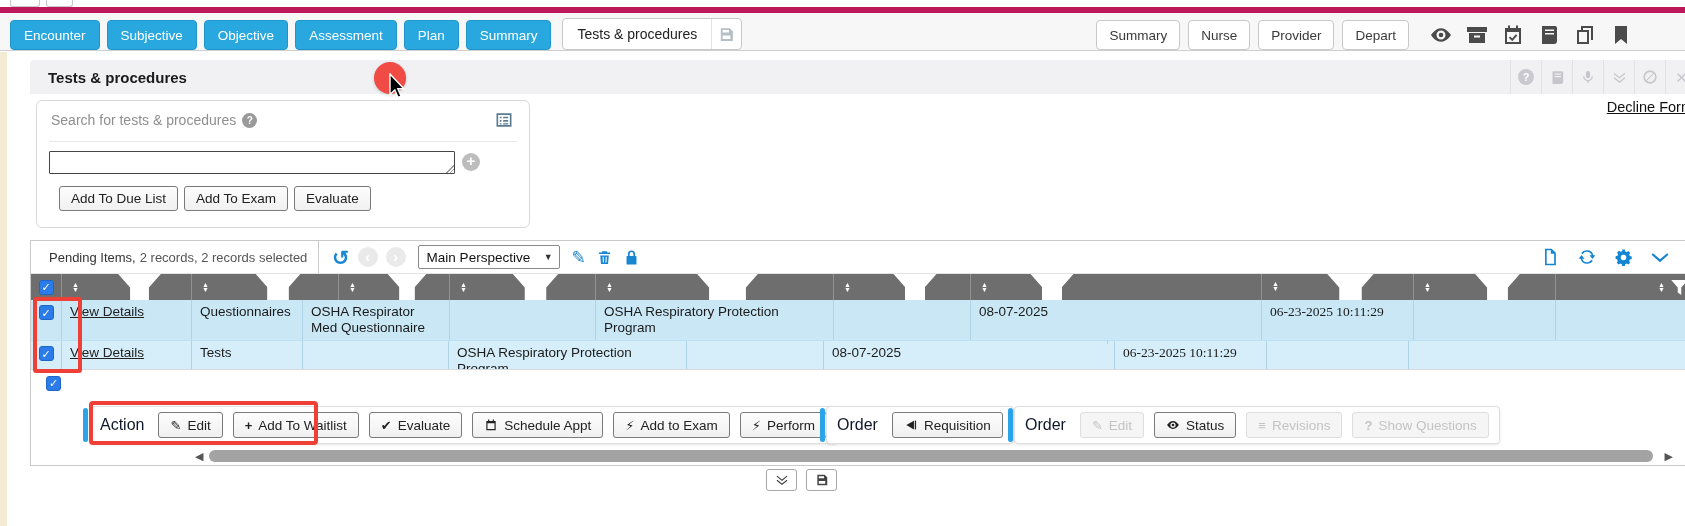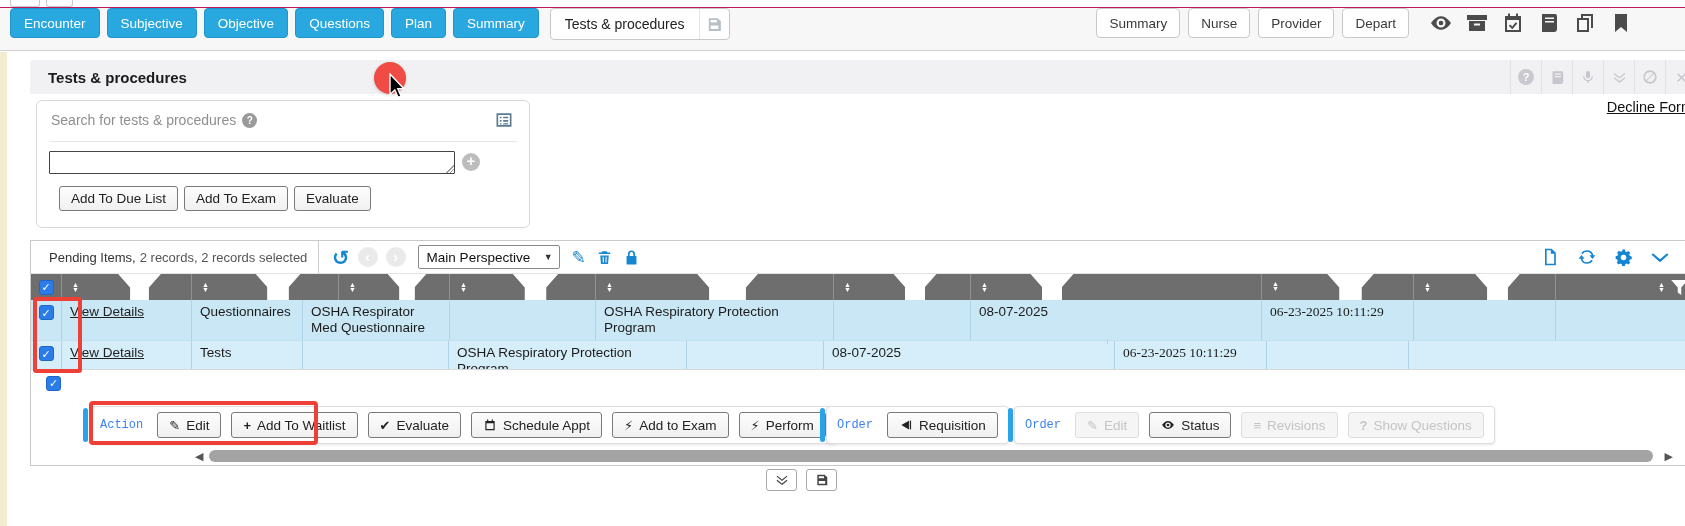--- a/index.html
+++ b/index.html
@@ -1,21 +1,21 @@
 <!DOCTYPE html>
 <html><head>
 <meta charset="utf-8">
 <style>
   * { margin:0; padding:0; box-sizing:border-box; }
   body { font-family:"Liberation Sans","DejaVu Sans",sans-serif; background:#fff; }
   .screen { position:relative; width:1685px; height:526px; background:#fff; overflow:hidden; }
 
   
   .top-fragment { position:absolute; top:0; height:7px; background:#fff; border:1px solid #c9c9c9; border-top:none; border-radius:0 0 3px 3px; }
-  .topbar { position:absolute; left:0; top:7px; width:1685px; height:44px; background:#f7f7f7; border-top:1px solid #be185d; border-bottom:1px solid #cfcfcf; display:flex; align-items:flex-start; padding:0 10px; }
+  .topbar { position:absolute; left:0; top:7px; width:1685px; height:44px; background:#f7f7f7; border-top:6px solid #be185d; border-bottom:1px solid #cfcfcf; display:flex; align-items:flex-end; padding:0 10px; }
   .btn-blue { height:30px; padding:0 13px; margin-right:7px; background:#29a8e0; border:1px solid #1f96cb; border-radius:4px; color:#fff; font-size:13.5px; display:flex; align-items:center; cursor:pointer; white-space:nowrap; }
   .active-tab-wrap { height:32px; margin-left:4px; background:#fff; border:1px solid #c8c8c8; border-radius:4px; display:flex; align-items:center; }
   .active-tab-label { padding:0 14px; font-size:14px; color:#222; white-space:nowrap; }
   .tab-save { width:30px; height:100%; display:flex; align-items:center; justify-content:center; border-left:1px solid #e3e3e3; color:#b7bfc6; }
   .topbar-right { margin-left:auto; display:flex; align-items:center; margin-right:42px; }
   .btn-white { height:30px; padding:0 12px; margin-right:8px; background:#fff; border:1px solid #c9c9c9; border-radius:4px; color:#3a3a3a; font-size:13.5px; display:flex; align-items:center; cursor:pointer; white-space:nowrap; }
   .top-ic { width:24px; height:24px; margin-left:12px; color:#4b4b4b; cursor:pointer; }
   .ic { display:inline-block; vertical-align:middle; }
   .ic svg, svg.ic { width:100%; height:100%; fill:currentColor; display:block; }
 
@@ -76,21 +76,21 @@
   .cell { padding:4px 8px 0 8px; border-left:1px solid #aed3e6; font-size:13.5px; color:#1b1b1b; line-height:16px; overflow:hidden; }
   .cell:first-child { border-left:none; display:flex; justify-content:center; padding-top:5px; }
   .vd { color:#222; text-decoration:underline; cursor:pointer; }
   .chk { width:15px; height:15px; background:#2b7ce9; border:1px solid #1f66c9; border-radius:3px; color:#fff; font-size:11px; font-weight:bold; display:flex; align-items:center; justify-content:center; cursor:pointer; flex:none; }
 
   
   .grid-footer { position:relative; height:80px; background:#fff; }
   .footer-chk { position:absolute; left:15px; top:6px; }
   .agroup { position:absolute; top:36px; height:38px; background:#fff; border:1px solid #dfdfdf; border-radius:4px; box-shadow:0 1px 3px rgba(0,0,0,.10); display:flex; align-items:center; padding:0 10px; gap:10px; }
   .agroup::before { content:""; position:absolute; left:-7px; top:1px; width:5px; height:34px; background:#2aa3e8; border-radius:3px; }
-  .agroup-label { font-size:12px; color:#3b82f6; margin-right:4px; white-space:nowrap;font-family:Liberation Mono, monospace; }
+  .agroup-label { font-size:16px; color:#0f172a; margin-right:4px; white-space:nowrap; }
   .abtn { height:26px; padding:0 11px; background:linear-gradient(#fdfdfd,#f0f0f0); border:1px solid #7a7a7a; border-radius:3px; font-size:13.5px; color:#222; display:flex; align-items:center; gap:6px; cursor:pointer; white-space:nowrap; }
   .abtn .bic { font-size:13px; line-height:1; }
   .abtn .bic-svg { width:14px; height:14px; color:#222; }
   .abtn.disabled { background:#f5f5f5; border-color:#dedede; color:#c4c4c4; cursor:default; }
 
   
   .hscroll { position:absolute; left:0; bottom:2px; width:100%; height:14px; }
   .hs-arrow { position:absolute; top:1px; font-size:11px; color:#555; cursor:pointer; }
   .hs-thumb { position:absolute; left:178px; top:1px; width:1444px; height:12px; background:#a3a3a3; border-radius:6px; cursor:pointer; }
 
@@ -192,21 +192,21 @@
 
 <div class="screen">
 
   <div class="top-fragment" style="left:10px;width:30px;"></div>
   <div class="top-fragment" style="left:46px;width:27px;"></div>
 
   <div class="topbar">
     <div class="btn-blue">Encounter</div>
     <div class="btn-blue">Subjective</div>
     <div class="btn-blue">Objective</div>
-    <div class="btn-blue">Questions</div>
+    <div class="btn-blue">Assessment</div>
     <div class="btn-blue">Plan</div>
     <div class="btn-blue">Summary</div>
     <div class="active-tab-wrap">
       <span class="active-tab-label">Tests &amp; procedures</span>
       <span class="tab-save">
           <svg class="ic" style="width:17px;height:17px">
             <use href="#sym-floppy"></use>
           </svg>
         </span>
     </div>

